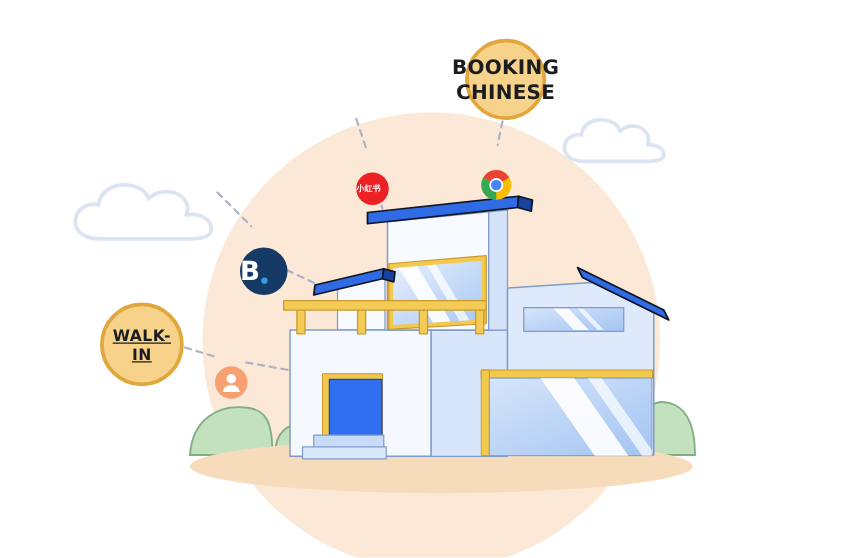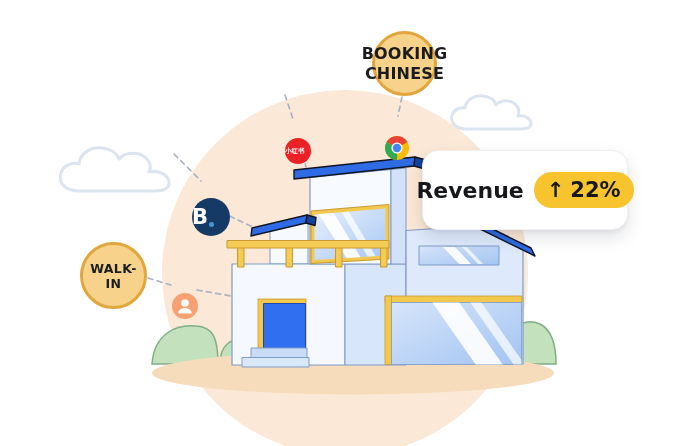--- a/index.html
+++ b/index.html
@@ -12,21 +12,21 @@
   
   .bubble{
     position:absolute;border-radius:50%;
     background:#F7D28A;border:3px solid #E1A63C;
     display:flex;flex-direction:column;align-items:center;justify-content:center;
     text-align:center;font-weight:bold;color:#1B1C20;box-sizing:border-box;
   }
   .bubble--ota{left:90px;top:66px;width:101px;height:101px;font-size:28px;letter-spacing:2px;}
   .bubble--csm{left:248px;top:24px;width:67px;height:67px;font-size:10.5px;line-height:1.22;letter-spacing:.2px;}
   .bubble--be{left:372px;top:31px;width:65px;height:65px;font-size:16px;line-height:1.25;letter-spacing:.2px;align-items:center;}
-  .bubble--walkin{left:80px;top:242px;width:67px;height:67px;font-size:12.5px;letter-spacing:.4px;}
+  .bubble--walkin{left:80px;top:242px;width:67px;height:67px;font-size:12.5px;letter-spacing:.4px;text-decoration:underline;}
 
   
   .chip{position:absolute;border-radius:50%;display:flex;align-items:center;box-sizing:border-box;margin-top:19px;}
   .chip--booking{left:192px;top:179px;width:38px;height:38px;background:#163A66;}
   .chip--booking .b-letter{color:#fff;font-weight:bold;font-size:21px;line-height:1;}
   .chip--booking .b-dot{width:5px;height:5px;border-radius:50%;background:#3E9BDA;align-self:flex-end;margin:0 0 9px 1px;}
   .chip--xhs{left:285px;top:119px;width:26px;height:26px;background:#EC2125;color:#fff;font-size:6.5px;font-weight:bold;letter-spacing:0;}
   .chip--chrome{left:384px;top:116px;width:26px;height:26px;background:transparent;}
   .chip--person{left:172px;top:274px;width:26px;height:26px;background:#F7A173;}
 
@@ -178,21 +178,14 @@
 
   <div class="bubble bubble--be">
     <span>BOOKING</span>
     <span>CHINESE</span>
   </div>
 
   <div class="bubble bubble--walkin">
     <span>WALK-IN</span>
   </div>
 
-  <div class="revenue-card">
-    <span class="label">Revenue</span>
-    <span class="pill">
-      <span>↑</span>
-      <span>22%</span>
-    </span>
-  </div>
 
 </div>
 
 </body></html>

